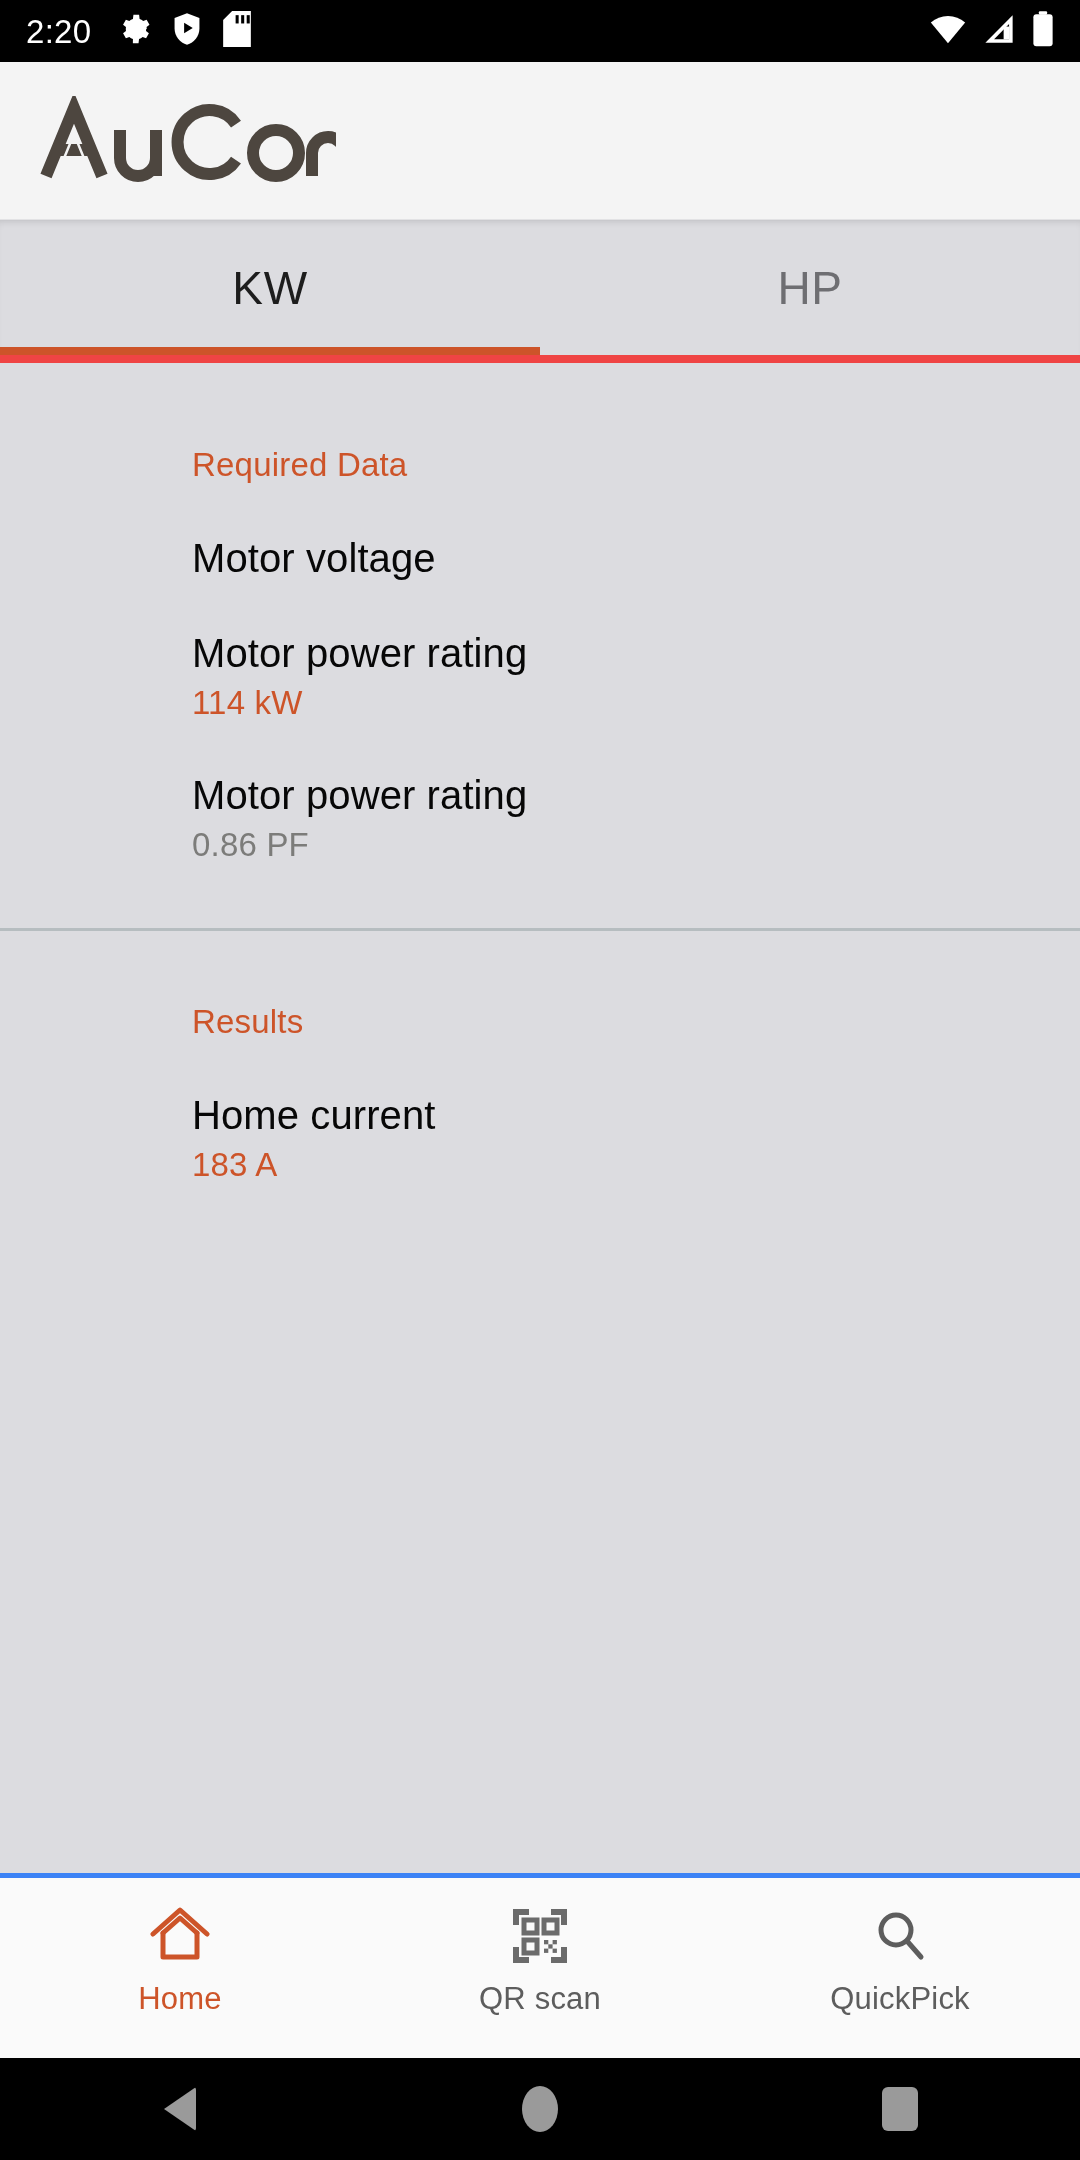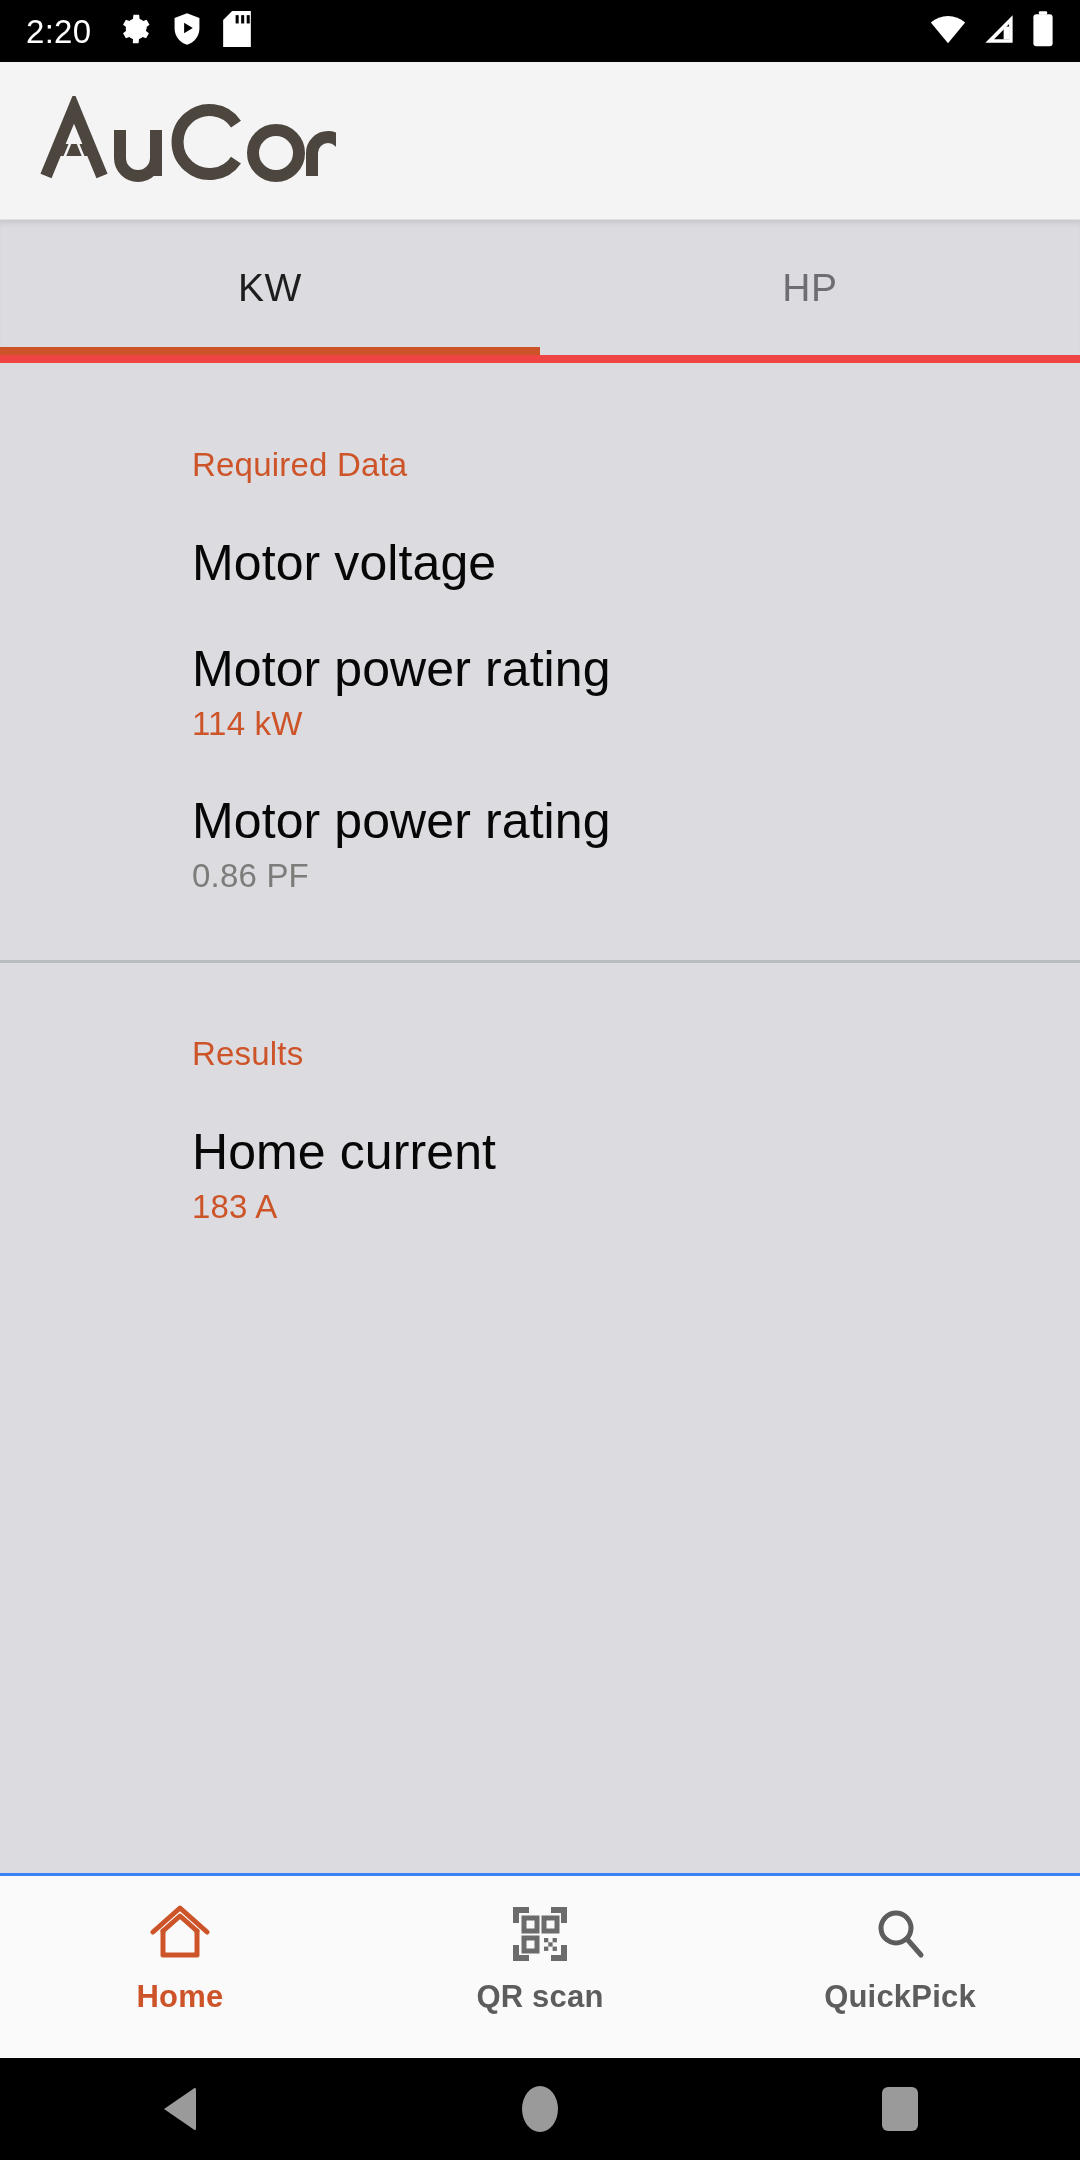--- a/index.html
+++ b/index.html
@@ -80,21 +80,21 @@
   }
   .tab {
     flex: 1 1 50%;
     position: relative;
     display: flex;
     align-items: center;
     justify-content: center;
     cursor: pointer;
   }
   .tab-label {
-    font-size: 39px;
+    font-size: 46px;
     letter-spacing: 0.6px;
     line-height: 1;
   }
   .tab.active .tab-label { color: #1d1d1d; font-weight: 500; }
   .tab.inactive .tab-label { color: #6e6e72; font-weight: 400; text-align: center; }
   .tab-indicator {
     position: absolute;
     left: 0; bottom: 0;
     width: 100%;
     height: 8px;
@@ -122,21 +122,21 @@
     padding-left: 192px;
   }
   #required-section .section-title { padding-top: 83px; }
   #results-section .section-title { padding-top: 72px; }
 
   .field {
     padding-left: 192px;
     padding-top: 53px;
   }
   .field-label {
-    font-size: 50px;
+    font-size: 40px;
     color: #070707;
     line-height: 1.05;
     letter-spacing: 0.1px;
   }
   .field-value {
     font-size: 33px;
     margin-top: 12px;
     line-height: 1.05;
     letter-spacing: 0.2px;
   }
@@ -152,22 +152,21 @@
 
   
   #bottom-nav {
     position: absolute;
     top: 1873px; left: 0;
     width: 1080px;
     height: 185px;
     background: #fafafa;
     display: flex;
     align-items: flex-start;
-    border-top: 3px solid #3b82f6;
-    font-weight: bold;
+    border-top: 5px solid #3b82f6;
   }
   .nav-item {
     flex: 1 1 33.333%;
     display: flex;
     flex-direction: column;
     align-items: center;
     padding-top: 25px;
     cursor: pointer;
   }
   .nav-icon-wrap {

